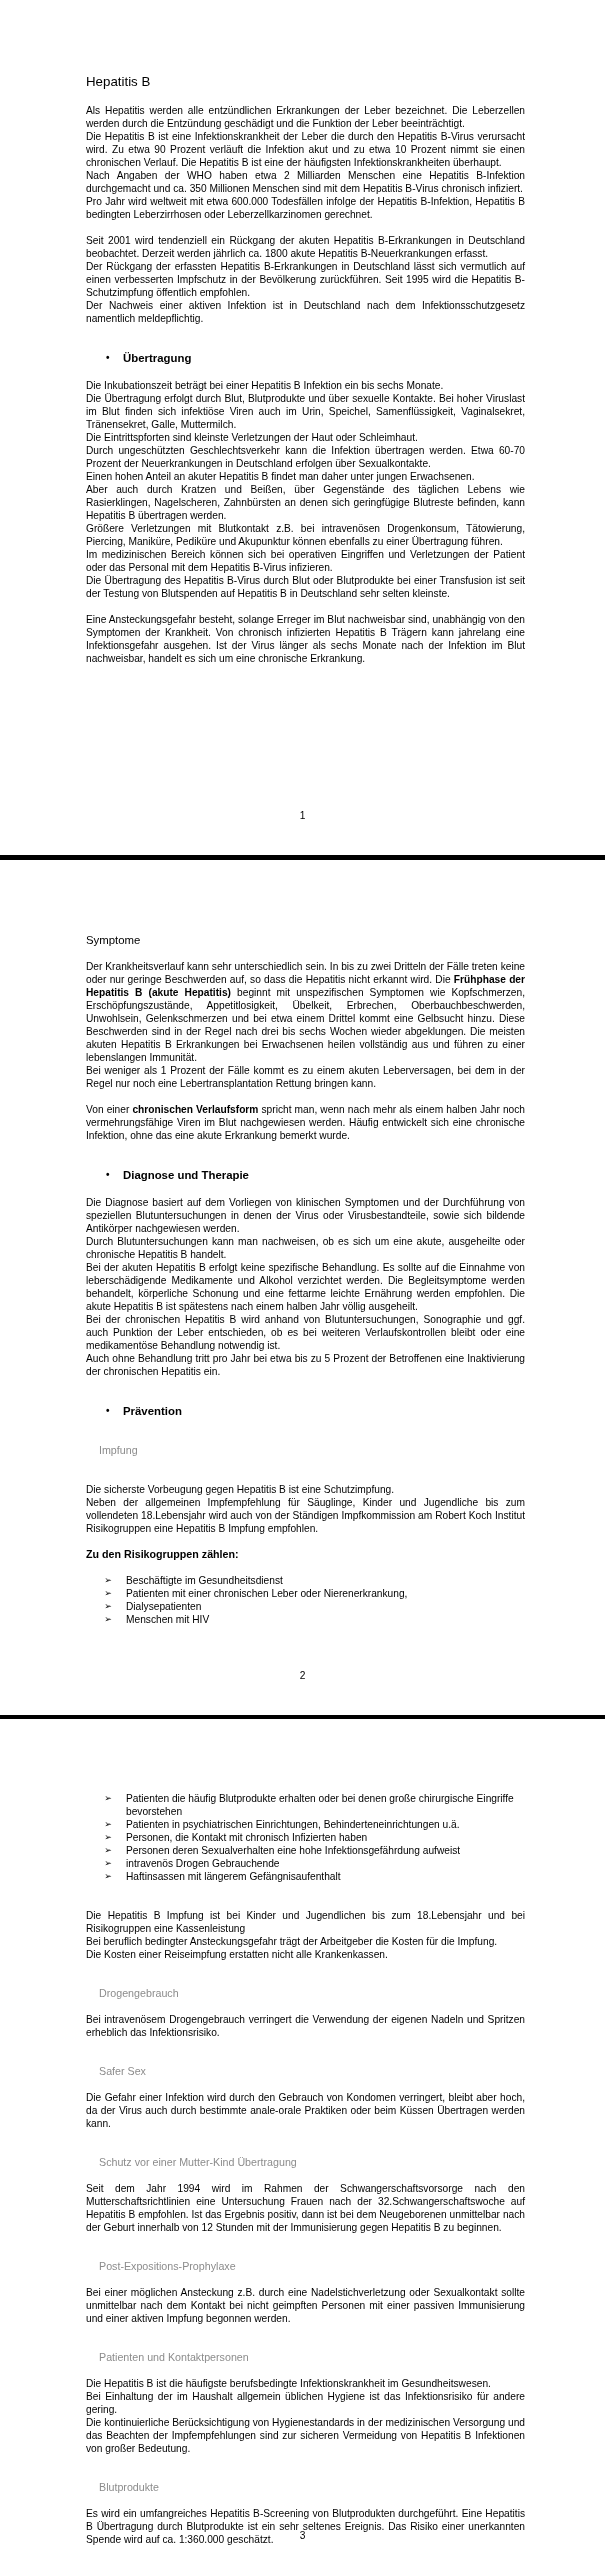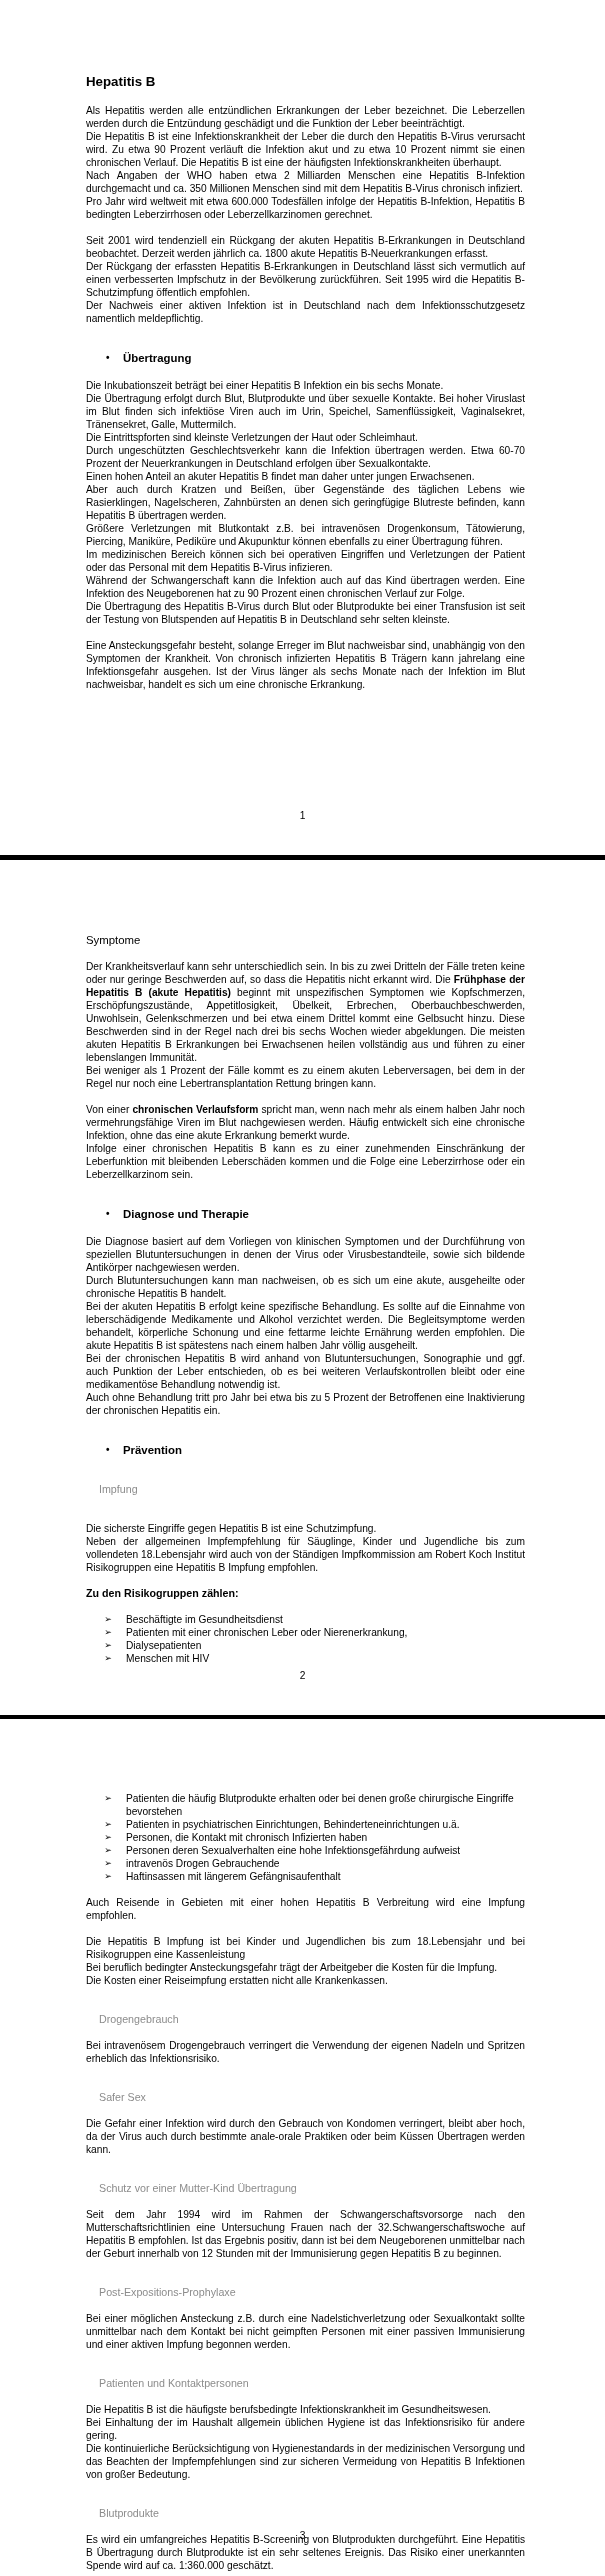--- a/index.html
+++ b/index.html
@@ -12,21 +12,21 @@
     position: relative;
     width: 605px;
     height: 855px;
     box-sizing: border-box;
     background: #ffffff;
     padding: 73px 80px 0 86px;
     overflow: hidden;
   }
   .page:last-of-type { height: 856px; }
   .page-separator { width: 605px; height: 4.6px; background: #000000; }
-  .doc-title { margin: 0; font-size: 13.3px; font-weight: bold; line-height: 18.3px; }
+  .doc-title { margin: 0; font-size: 13.3px; font-weight: normal; line-height: 18.3px; }
   .h2 { margin: 0; font-size: 11.4px; font-weight: normal; line-height: 14.5px; }
   .bullet-head { position: relative; padding-left: 37px; font-size: 11.4px; font-weight: bold; line-height: 14.5px; }
   .bh-bullet { position: absolute; left: 20px; top: 0; font-size: 10px; }
   .gray-head { margin: 13px; font-size: 10.7px; font-weight: normal; color: #8c8c8c; line-height: 13px; }
   .bold-line { font-size: 10.7px; font-weight: bold; line-height: 13px; }
   .body-p { margin: 0; font-size: 10.2px; line-height: 13px; text-align: justify; }
   .arrow-list { list-style: none; margin: 0; padding: 0; }
   .arrow-item { position: relative; padding-left: 40px; font-size: 10.2px; line-height: 13px; }
   .arrow-marker { position: absolute; left: 18.3px; top: 0; font-size: 9.1px; }
   .gap { height: 13px; }
@@ -53,49 +53,47 @@
         <div class="bullet-head"><span class="bh-bullet">•</span><span>Übertragung</span></div>
         <div class="gap"></div>
         <p class="body-p">Die Inkubationszeit beträgt bei einer Hepatitis B Infektion ein bis sechs Monate.</p>
         <p class="body-p">Die Übertragung erfolgt durch Blut, Blutprodukte und über sexuelle Kontakte. Bei hoher Viruslast im Blut finden sich infektiöse Viren auch im Urin, Speichel, Samenflüssigkeit, Vaginalsekret, Tränensekret, Galle, Muttermilch.</p>
         <p class="body-p">Die Eintrittspforten sind kleinste Verletzungen der Haut oder Schleimhaut.</p>
         <p class="body-p">Durch ungeschützten Geschlechtsverkehr kann die Infektion übertragen werden. Etwa 60-70 Prozent der Neuerkrankungen in Deutschland erfolgen über Sexualkontakte.</p>
         <p class="body-p">Einen hohen Anteil an akuter Hepatitis B findet man daher unter jungen Erwachsenen.</p>
         <p class="body-p">Aber auch durch Kratzen und Beißen, über Gegenstände des täglichen Lebens wie Rasierklingen, Nagelscheren, Zahnbürsten an denen sich geringfügige Blutreste befinden, kann Hepatitis B übertragen werden.</p>
         <p class="body-p">Größere Verletzungen mit Blutkontakt z.B. bei intravenösen Drogenkonsum, Tätowierung, Piercing, Maniküre, Pediküre und Akupunktur können ebenfalls zu einer Übertragung führen.</p>
         <p class="body-p">Im medizinischen Bereich können sich bei operativen Eingriffen und Verletzungen der Patient oder das Personal mit dem Hepatitis B-Virus infizieren.</p>
-        <p class="body-p">Während der Schwangerschaft kann die Infektion auch auf das Kind übertragen werden. Eine Infektion des Neugeborenen hat zu 90 Prozent einen chronischen Verlauf zur Folge.</p>
         <p class="body-p">Die Übertragung des Hepatitis B-Virus durch Blut oder Blutprodukte bei einer Transfusion ist seit der Testung von Blutspenden auf Hepatitis B in Deutschland sehr selten kleinste.</p>
         <div class="gap"></div>
         <p class="body-p">Eine Ansteckungsgefahr besteht, solange Erreger im Blut nachweisbar sind, unabhängig von den Symptomen der Krankheit. Von chronisch infizierten Hepatitis B Trägern kann jahrelang eine Infektionsgefahr ausgehen. Ist der Virus länger als sechs Monate nach der Infektion im Blut nachweisbar, handelt es sich um eine chronische Erkrankung.</p>
         <div class="page-num">1</div>
       </section>
       <div class="page-separator"></div>
       <section class="page">
         <h2 class="h2">Symptome</h2>
         <div class="gap"></div>
         <p class="body-p"><span>Der Krankheitsverlauf kann sehr unterschiedlich sein. In bis zu zwei Dritteln der Fälle treten keine oder nur geringe Beschwerden auf, so dass die Hepatitis nicht erkannt wird. Die </span><b>Frühphase der Hepatitis B (akute Hepatitis)</b><span> beginnt mit unspezifischen Symptomen wie Kopfschmerzen, Erschöpfungszustände, Appetitlosigkeit, Übelkeit, Erbrechen, Oberbauchbeschwerden, Unwohlsein, Gelenkschmerzen und bei etwa einem Drittel kommt eine Gelbsucht hinzu. Diese Beschwerden sind in der Regel nach drei bis sechs Wochen wieder abgeklungen. Die meisten akuten Hepatitis B Erkrankungen bei Erwachsenen heilen vollständig aus und führen zu einer lebenslangen Immunität.</span></p>
         <p class="body-p">Bei weniger als 1 Prozent der Fälle kommt es zu einem akuten Leberversagen, bei dem in der Regel nur noch eine Lebertransplantation Rettung bringen kann.</p>
         <div class="gap"></div>
         <p class="body-p"><span>Von einer </span><b>chronischen Verlaufsform</b><span> spricht man, wenn nach mehr als einem halben Jahr noch vermehrungsfähige Viren im Blut nachgewiesen werden. Häufig entwickelt sich eine chronische Infektion, ohne das eine akute Erkrankung bemerkt wurde.</span></p>
-        <p class="body-p">Infolge einer chronischen Hepatitis B kann es zu einer zunehmenden Einschränkung der Leberfunktion mit bleibenden Leberschäden kommen und die Folge eine Leberzirrhose oder ein Leberzellkarzinom sein.</p>
         <div class="gap-lg"></div>
         <div class="bullet-head"><span class="bh-bullet">•</span><span>Diagnose und Therapie</span></div>
         <div class="gap"></div>
         <p class="body-p">Die Diagnose basiert auf dem Vorliegen von klinischen Symptomen und der Durchführung von speziellen Blutuntersuchungen in denen der Virus oder Virusbestandteile, sowie sich bildende Antikörper nachgewiesen werden.</p>
         <p class="body-p">Durch Blutuntersuchungen kann man nachweisen, ob es sich um eine akute, ausgeheilte oder chronische Hepatitis B handelt.</p>
         <p class="body-p">Bei der akuten Hepatitis B erfolgt keine spezifische Behandlung. Es sollte auf die Einnahme von leberschädigende Medikamente und Alkohol verzichtet werden. Die Begleitsymptome werden behandelt, körperliche Schonung und eine fettarme leichte Ernährung werden empfohlen. Die akute Hepatitis B ist spätestens nach einem halben Jahr völlig ausgeheilt.</p>
         <p class="body-p">Bei der chronischen Hepatitis B wird anhand von Blutuntersuchungen, Sonographie und ggf. auch Punktion der Leber entschieden, ob es bei weiteren Verlaufskontrollen bleibt oder eine medikamentöse Behandlung notwendig ist.</p>
         <p class="body-p">Auch ohne Behandlung tritt pro Jahr bei etwa bis zu 5 Prozent der Betroffenen eine Inaktivierung der chronischen Hepatitis ein.</p>
         <div class="gap-lg"></div>
         <div class="bullet-head"><span class="bh-bullet">•</span><span>Prävention</span></div>
         <div class="gap"></div>
         <h3 class="gray-head">Impfung</h3>
         <div class="gap"></div>
-        <p class="body-p">Die sicherste Eingriffe gegen Hepatitis B ist eine Schutzimpfung.</p>
+        <p class="body-p">Die sicherste Vorbeugung gegen Hepatitis B ist eine Schutzimpfung.</p>
         <p class="body-p">Neben der allgemeinen Impfempfehlung für Säuglinge, Kinder und Jugendliche bis zum vollendeten 18.Lebensjahr wird auch von der Ständigen Impfkommission am Robert Koch Institut Risikogruppen eine Hepatitis B Impfung empfohlen.</p>
         <div class="gap"></div>
         <div class="bold-line">Zu den Risikogruppen zählen:</div>
         <div class="gap"></div>
         <ul class="arrow-list">
           <li class="arrow-item"><span class="arrow-marker">➢</span><span>Beschäftigte im Gesundheitsdienst</span></li>
           <li class="arrow-item"><span class="arrow-marker">➢</span><span>Patienten mit einer chronischen Leber oder Nierenerkrankung,</span></li>
           <li class="arrow-item"><span class="arrow-marker">➢</span><span>Dialysepatienten</span></li>
           <li class="arrow-item"><span class="arrow-marker">➢</span><span>Menschen mit HIV</span></li>
         </ul>
@@ -105,21 +103,20 @@
       <section class="page">
         <ul class="arrow-list">
           <li class="arrow-item"><span class="arrow-marker">➢</span><span>Patienten die häufig Blutprodukte erhalten oder bei denen große chirurgische Eingriffe bevorstehen</span></li>
           <li class="arrow-item"><span class="arrow-marker">➢</span><span>Patienten in psychiatrischen Einrichtungen, Behinderteneinrichtungen u.ä.</span></li>
           <li class="arrow-item"><span class="arrow-marker">➢</span><span>Personen, die Kontakt mit chronisch Infizierten haben</span></li>
           <li class="arrow-item"><span class="arrow-marker">➢</span><span>Personen deren Sexualverhalten eine hohe Infektionsgefährdung aufweist</span></li>
           <li class="arrow-item"><span class="arrow-marker">➢</span><span>intravenös Drogen Gebrauchende</span></li>
           <li class="arrow-item"><span class="arrow-marker">➢</span><span>Haftinsassen mit längerem Gefängnisaufenthalt</span></li>
         </ul>
         <div class="gap"></div>
-        <p class="body-p">Auch Reisende in Gebieten mit einer hohen Hepatitis B Verbreitung wird eine Impfung empfohlen.</p>
         <div class="gap"></div>
         <p class="body-p">Die Hepatitis B Impfung ist bei Kinder und Jugendlichen bis zum 18.Lebensjahr und bei Risikogruppen eine Kassenleistung</p>
         <p class="body-p">Bei beruflich bedingter Ansteckungsgefahr trägt der Arbeitgeber die Kosten für die Impfung.</p>
         <p class="body-p">Die Kosten einer Reiseimpfung erstatten nicht alle Krankenkassen.</p>
         <div class="gap"></div>
         <h3 class="gray-head">Drogengebrauch</h3>
         <p class="body-p">Bei intravenösem Drogengebrauch verringert die Verwendung der eigenen Nadeln und Spritzen erheblich das Infektionsrisiko.</p>
         <div class="gap"></div>
         <h3 class="gray-head">Safer Sex</h3>
         <p class="body-p">Die Gefahr einer Infektion wird durch den Gebrauch von Kondomen verringert, bleibt aber hoch, da der Virus auch durch bestimmte anale-orale Praktiken oder beim Küssen Übertragen werden kann.</p>

